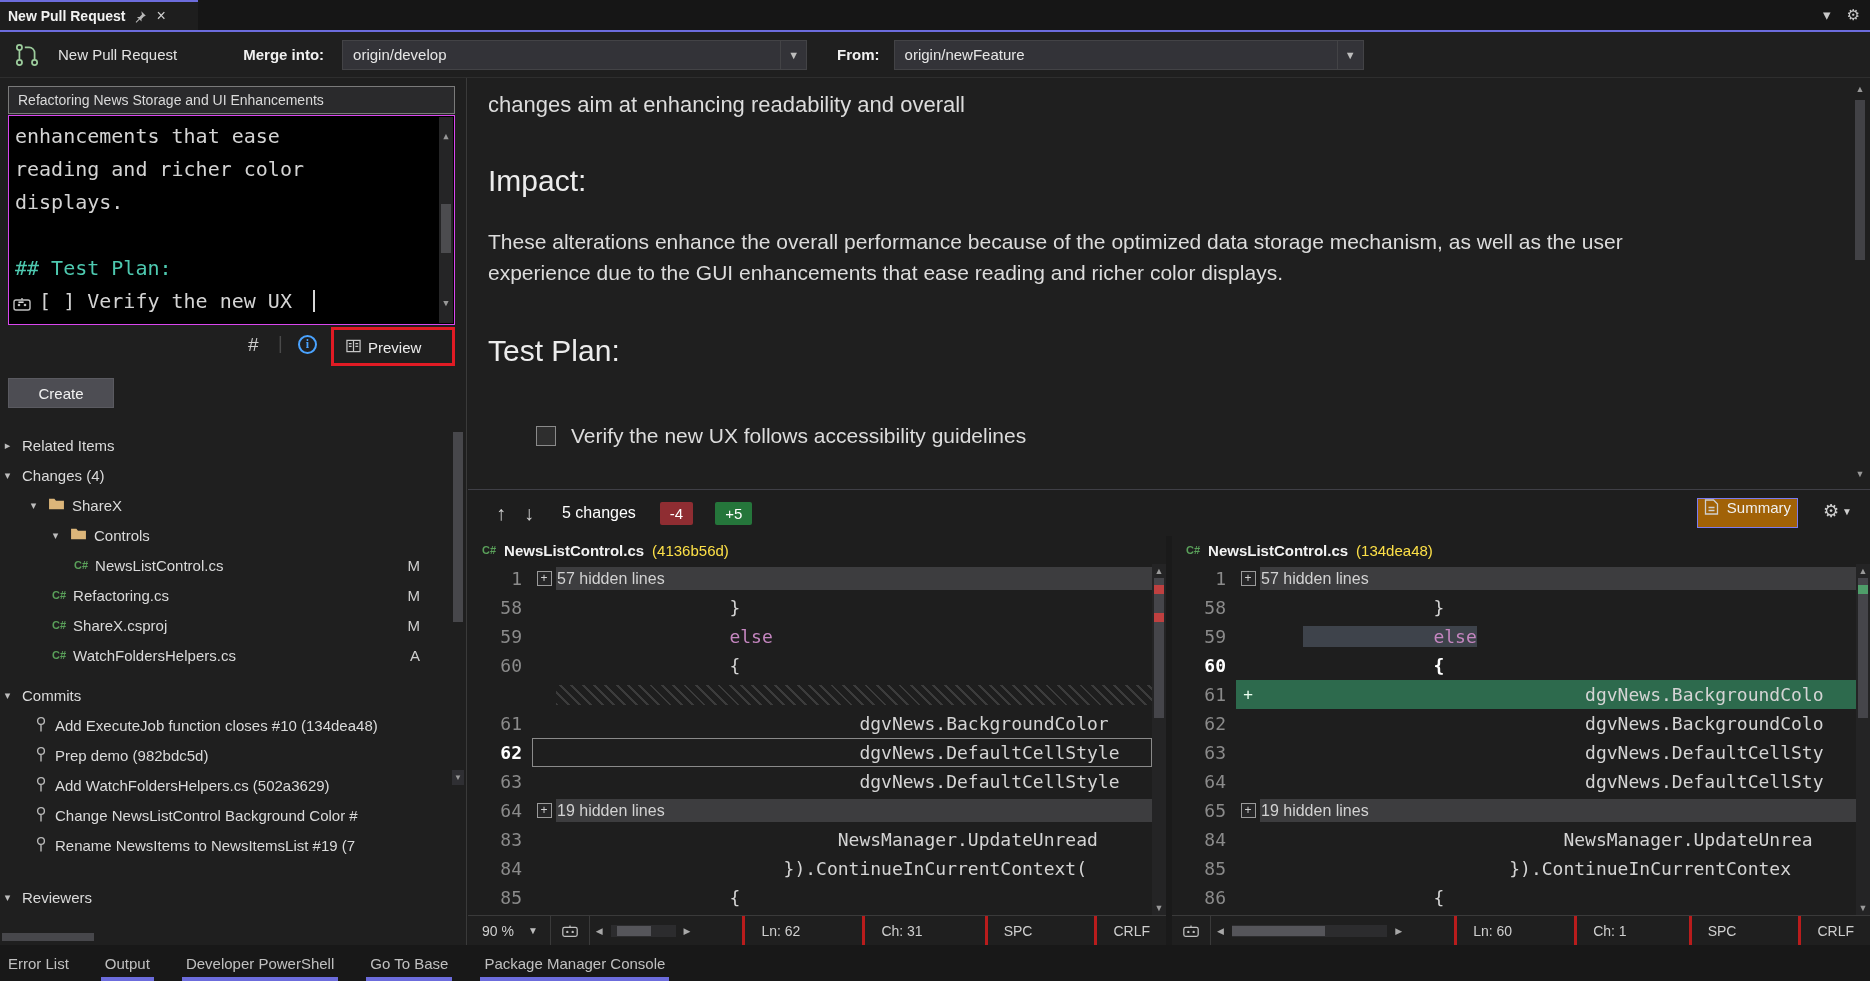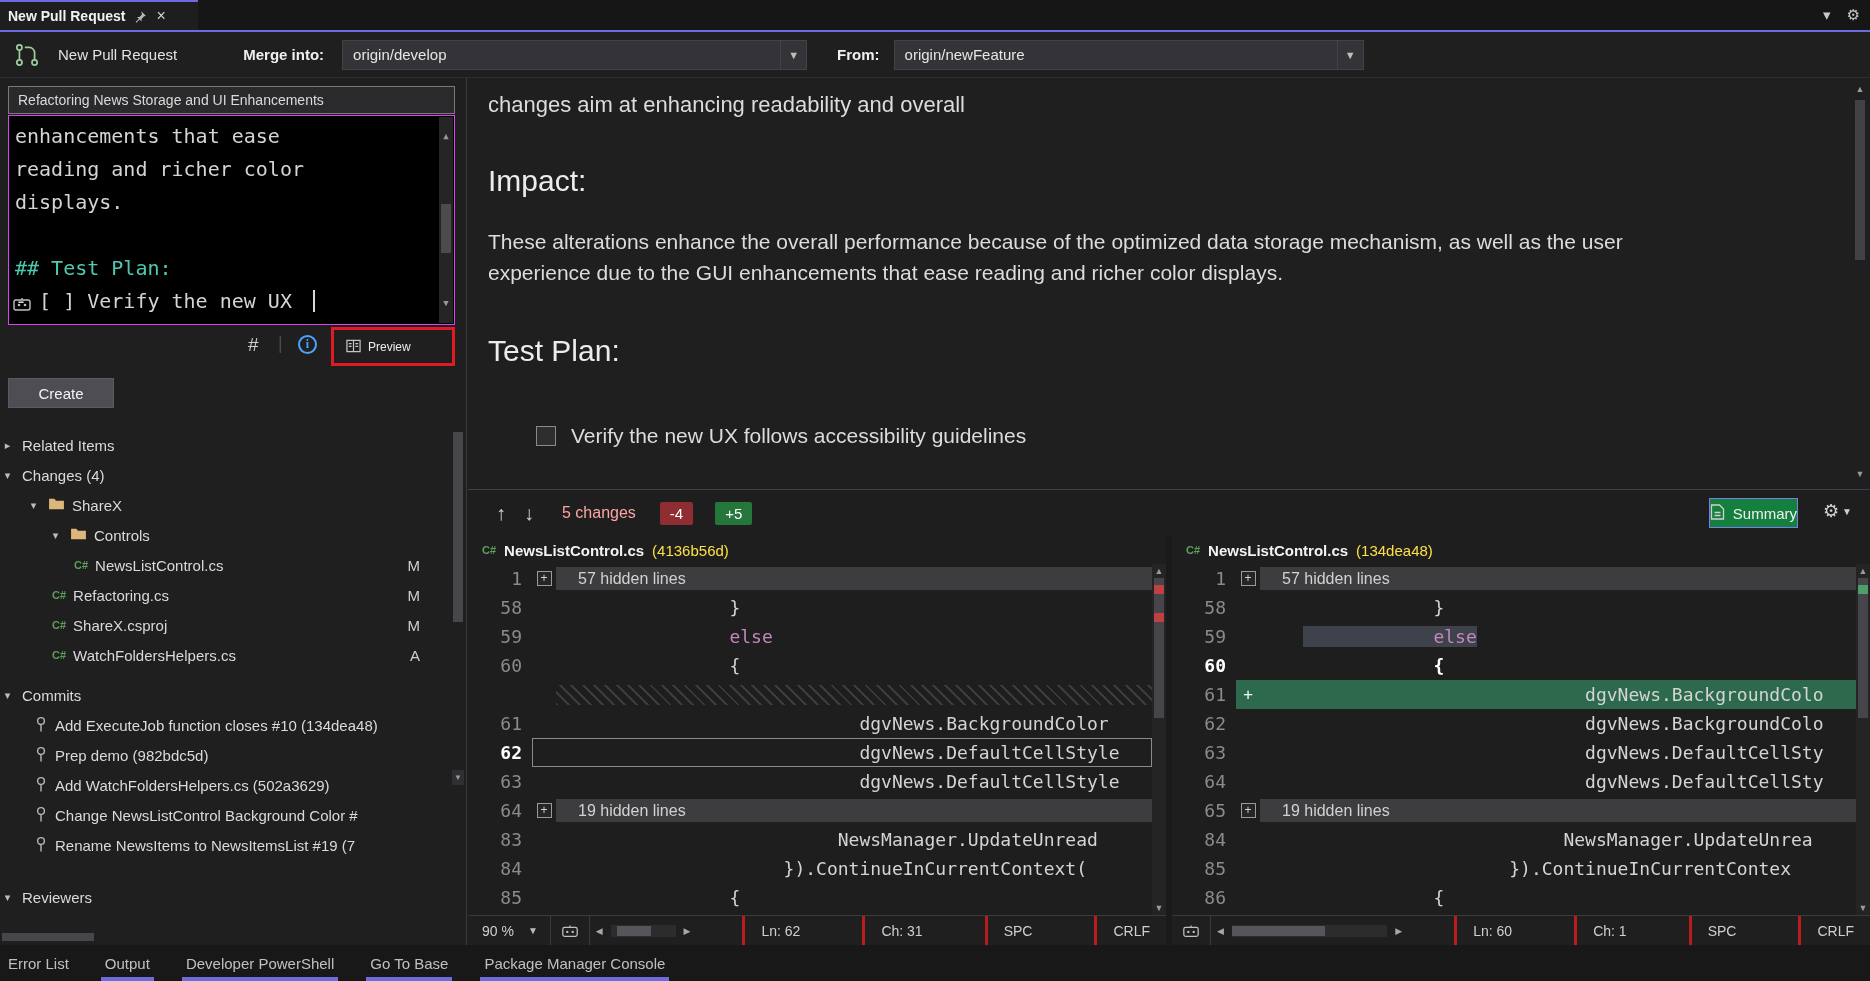--- a/index.html
+++ b/index.html
@@ -59,21 +59,21 @@
   .desc-scroll { position:absolute; right:1px; top:1px; bottom:1px; width:14px; background:#252526; }
   .desc-scroll .sb-arrow { position:absolute; left:0; right:0; text-align:center; font-size:9px; color:#989898; }
   .desc-scroll .up { top:3px; } .desc-scroll .down { bottom:3px; }
   .desc-scroll .thumb { position:absolute; left:2px; right:2px; top:42%; height:24%; background:#4c4c4f; }
   .copilot-corner { position:absolute; left:3px; bottom:2px; }
 
   .meta-row-item { position:absolute; display:flex; align-items:center; }
   .hash-btn { left:248px; top:256px; font-size:19px; color:#cfcfcf; }
   .meta-sep { left:278px; top:255px; color:#4a4a4a; font-size:18px; }
   .info-btn { left:298px; top:257px; width:19px; height:19px; border:2px solid #4aa3ff; border-radius:50%; color:#4aa3ff; font-size:12px; font-weight:bold; justify-content:center; font-family:"Liberation Serif", serif; }
-  .preview-btn { left:340px; top:254px; height:30px; gap:7px; padding:0 6px; color:#ececec; font-size:12px; }
+  .preview-btn { left:340px; top:254px; height:30px; gap:7px; padding:0 6px; color:#ececec; font-size:15px; }
   .annotation-box { position:absolute; left:331px; top:249px; width:124px; height:39px; border:3px solid #e01b24; pointer-events:none; z-index:5; }
 
   .create-btn {
     position:absolute; left:8px; top:300px; width:106px; height:30px; background:#4d4d53;
     color:#f2f2f2; font-size:15px; border:1px solid #5a5a60; display:flex; align-items:center; justify-content:center;
   }
 
   .explorer { position:absolute; left:0; right:20px; top:352px; }
   .tree-row { position:relative; height:30px; display:flex; align-items:center; gap:7px; font-size:15px; color:#dadada; white-space:nowrap; overflow:hidden; }
   .tree-row .twisty { width:15px; font-size:11px; color:#bdbdbd; text-align:center; flex:none; }
@@ -100,42 +100,42 @@
   .md-scroll { position:absolute; right:3px; top:4px; bottom:8px; width:14px; background:#1f1f1f; }
   .md-scroll .sb-arrow { position:absolute; left:0; right:0; text-align:center; font-size:9px; color:#989898; }
   .md-scroll .up { top:2px; } .md-scroll .down { bottom:2px; }
   .md-scroll .thumb { position:absolute; left:2px; right:2px; top:18px; height:40%; background:#424246; }
 
   
   .diff-section { position:absolute; left:468px; top:490px; right:0; bottom:36px; background:#1e1e1e; }
   .diff-toolbar { position:relative; height:46px; display:flex; align-items:center; }
   .nav-arrow { font-size:20px; color:#cfcfcf; margin-left:28px; }
   .nav-arrow.down { margin-left:18px; }
-  .changes-count { margin-left:28px; font-size:16px; color:#fca5a5; }
+  .changes-count { margin-left:28px; font-size:16px; color:#ffffff; }
   .badge-pill { margin-left:24px; padding:3px 10px; border-radius:2px; font-size:15px; color:#fff; }
   .badge-del { background:#8f2d32; }
   .badge-add { background:#25763b; margin-left:22px; }
-  .summary-btn { position:absolute; right:72px; top:8px; height:30px; display:flex; align-items:center; gap:8px; padding:0 0; border:1px solid #7b7bf0; background:#15803d; color:#f0f0f0; font-size:15px; }
+  .summary-btn { position:absolute; right:72px; top:8px; height:30px; display:flex; gap:8px; padding:0 6px; border:1px solid #7b7bf0; background:#a16207; color:#f0f0f0; font-size:15px; }
   .gear-btn { position:absolute; right:18px; top:10px; display:flex; align-items:center; gap:3px; color:#cfcfcf; }
   .gear-btn .g { font-size:18px; } .gear-btn .v { font-size:10px; }
 
   .diff-panes { position:absolute; top:46px; left:0; right:0; bottom:30px; display:flex; }
   .pane { position:relative; flex:1; overflow:hidden; }
   .splitter { width:6px; background:#1a1a1a; flex:none; }
   .pane-header { height:28px; display:flex; align-items:center; gap:8px; padding-left:14px; font-size:15px; }
   .pane-header .fname { font-weight:bold; color:#f2f2f2; }
   .pane-header .fhash { color:#fde047; }
   .code-rows { position:absolute; left:0; top:28px; right:14px; bottom:0; overflow:hidden; }
   .drow { position:relative; height:29px; display:flex; align-items:stretch; font-family:"DejaVu Sans Mono", monospace; font-size:18px; }
   .drow .ln { width:64px; flex:none; text-align:right; padding-right:10px; color:#8b8b8b; display:flex; align-items:center; justify-content:flex-end; }
   .drow .ln.ln-strong { color:#ffffff; font-weight:bold; }
   .drow .exp { width:24px; flex:none; display:flex; align-items:center; justify-content:center; }
   .drow .codecell { flex:1; display:flex; align-items:center; overflow:hidden; white-space:pre; color:#d4d4d4; }
   .plusbox { width:15px; height:15px; border:1px solid #9a9a9a; background:#252526; color:#d0d0d0; font-size:12px; line-height:13px; text-align:center; font-family:"Liberation Sans", sans-serif; }
-  .hiddenbar { flex:1; height:23px; background:#3d3d3f; display:flex; align-items:center; padding-left:22px; font-family:"Liberation Sans", sans-serif; font-size:16px; color:#d2d2d2; }
+  .hiddenbar { flex:1; height:23px; background:#3d3d3f; display:flex; align-items:center; padding-left:1px; font-family:"Liberation Sans", sans-serif; font-size:16px; color:#d2d2d2; }
   .hatchbar { flex:1; height:20px; background:repeating-linear-gradient(45deg, #3c3c3c 0 2px, transparent 2px 8px); }
   .kw { color:#c586c0; }
   .codetext.bold { font-weight:bold; color:#ffffff; }
   .selbox { background:#3e434b; }
   .drow.added .exp, .drow.added .codecell { background:#2d6a4d; }
   .drow.added .exp { color:#eafff0; font-size:16px; }
   .drow.current::after { content:""; position:absolute; left:64px; right:0; top:0; bottom:0; border:1px solid #8a8a8a; pointer-events:none; }
   .vscroll { position:absolute; right:0; top:28px; bottom:0; width:14px; background:#242425; }
   .vscroll .sb-arrow { position:absolute; left:0; right:0; text-align:center; font-size:9px; color:#9a9a9a; }
   .vscroll .up { top:2px; } .vscroll .down { bottom:2px; }

